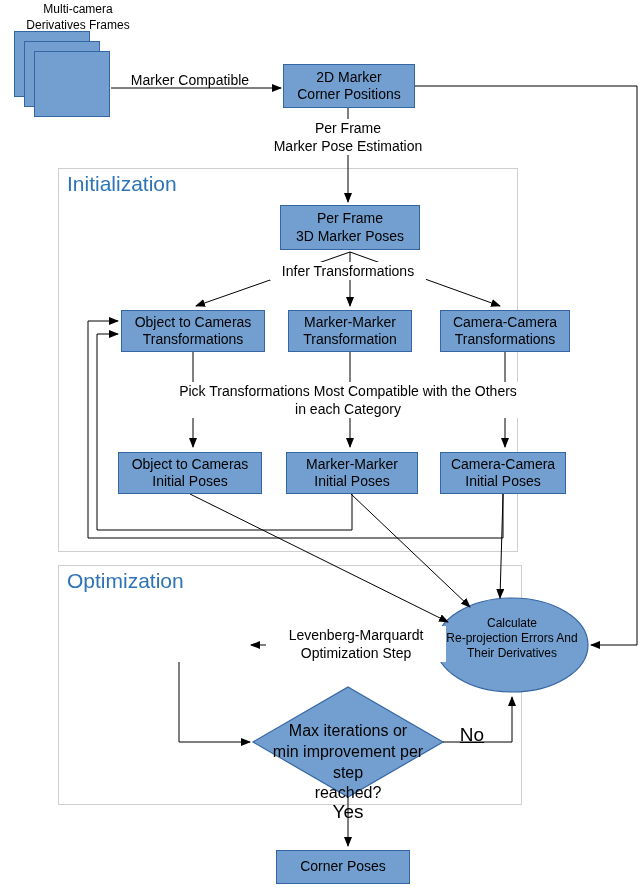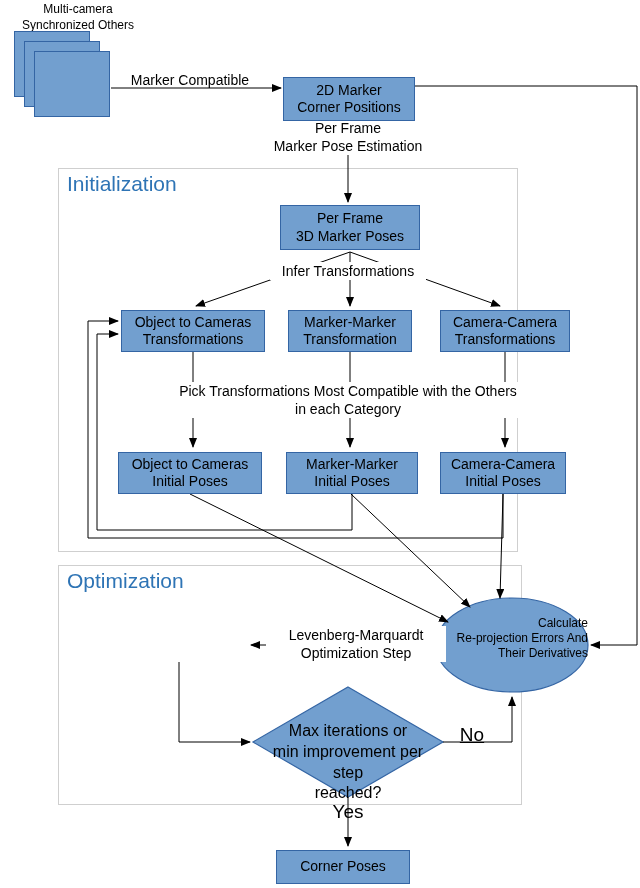--- a/index.html
+++ b/index.html
@@ -14,21 +14,21 @@
   .node { position:absolute; background:var(--node-fill,#729fcf);
           border:1px solid var(--node-border,#3465a4);
           display:flex; align-items:center; justify-content:center;
           text-align:center; z-index:3; }
   .node span { white-space:pre-line; font-size:14px; line-height:1.22; }
 
   .lbl { position:absolute; text-align:center; white-space:pre-line;
          font-size:14px; line-height:1.3; z-index:2; }
   .lbl.bg { background:#fff; }
   .lbl.big { font-size:19px; }
-  .lbl.small { font-size:12px; line-height:1.25;text-align:right; }
+  .lbl.small { font-size:12px; line-height:1.25; }
   .lbl.tiny { font-size:16px; line-height:1.3; }
   .lbl.shape-text { z-index:3; }
 
   .frame { position:absolute; width:76px; height:66px;
            background:var(--node-fill,#729fcf);
            border:1px solid var(--node-border,#3465a4); z-index:3; }
 
   svg.wires { position:absolute; left:0; top:0; width:640px; height:888px;
               z-index:1; pointer-events:none; }
   svg.wires path.wire { fill:none; stroke:#000; stroke-width:1; }
@@ -79,25 +79,25 @@
     <path class="wire" d="M179,662 V742 H250" marker-end="url(#arr)"></path>
     <path class="wire" d="M443,742 H512 V697" marker-end="url(#arr)"></path>
     <path class="wire" d="M348,797 V846" marker-end="url(#arr)"></path>
   </svg>
 
   <div class="frame" style="left:14px; top:31px;"></div>
   <div class="frame" style="left:24px; top:41px;"></div>
   <div class="frame" style="left:34px; top:51px;"></div>
 
   <div class="lbl" style="left:8px; top:2px; width:140px; font-size:12px;">Multi-camera
-Synchronized Others</div>
+Derivatives Frames</div>
 
   <div class="lbl" style="left:130px; top:71px; width:120px;">Marker Compatible</div>
 
-  <div class="node" style="left:283px; top:64px; width:132px; height:44px;margin-top:13px;">
+  <div class="node" style="left:283px; top:64px; width:132px; height:44px;">
     <span>2D Marker
 Corner Positions</span>
   </div>
 
   <div class="lbl bg" style="left:258px; top:119px; width:180px;">Per Frame
 Marker Pose Estimation</div>
 
   <div class="node" style="left:280px; top:205px; width:140px; height:45px;">
     <span>Per Frame
 3D Marker Poses</span>

